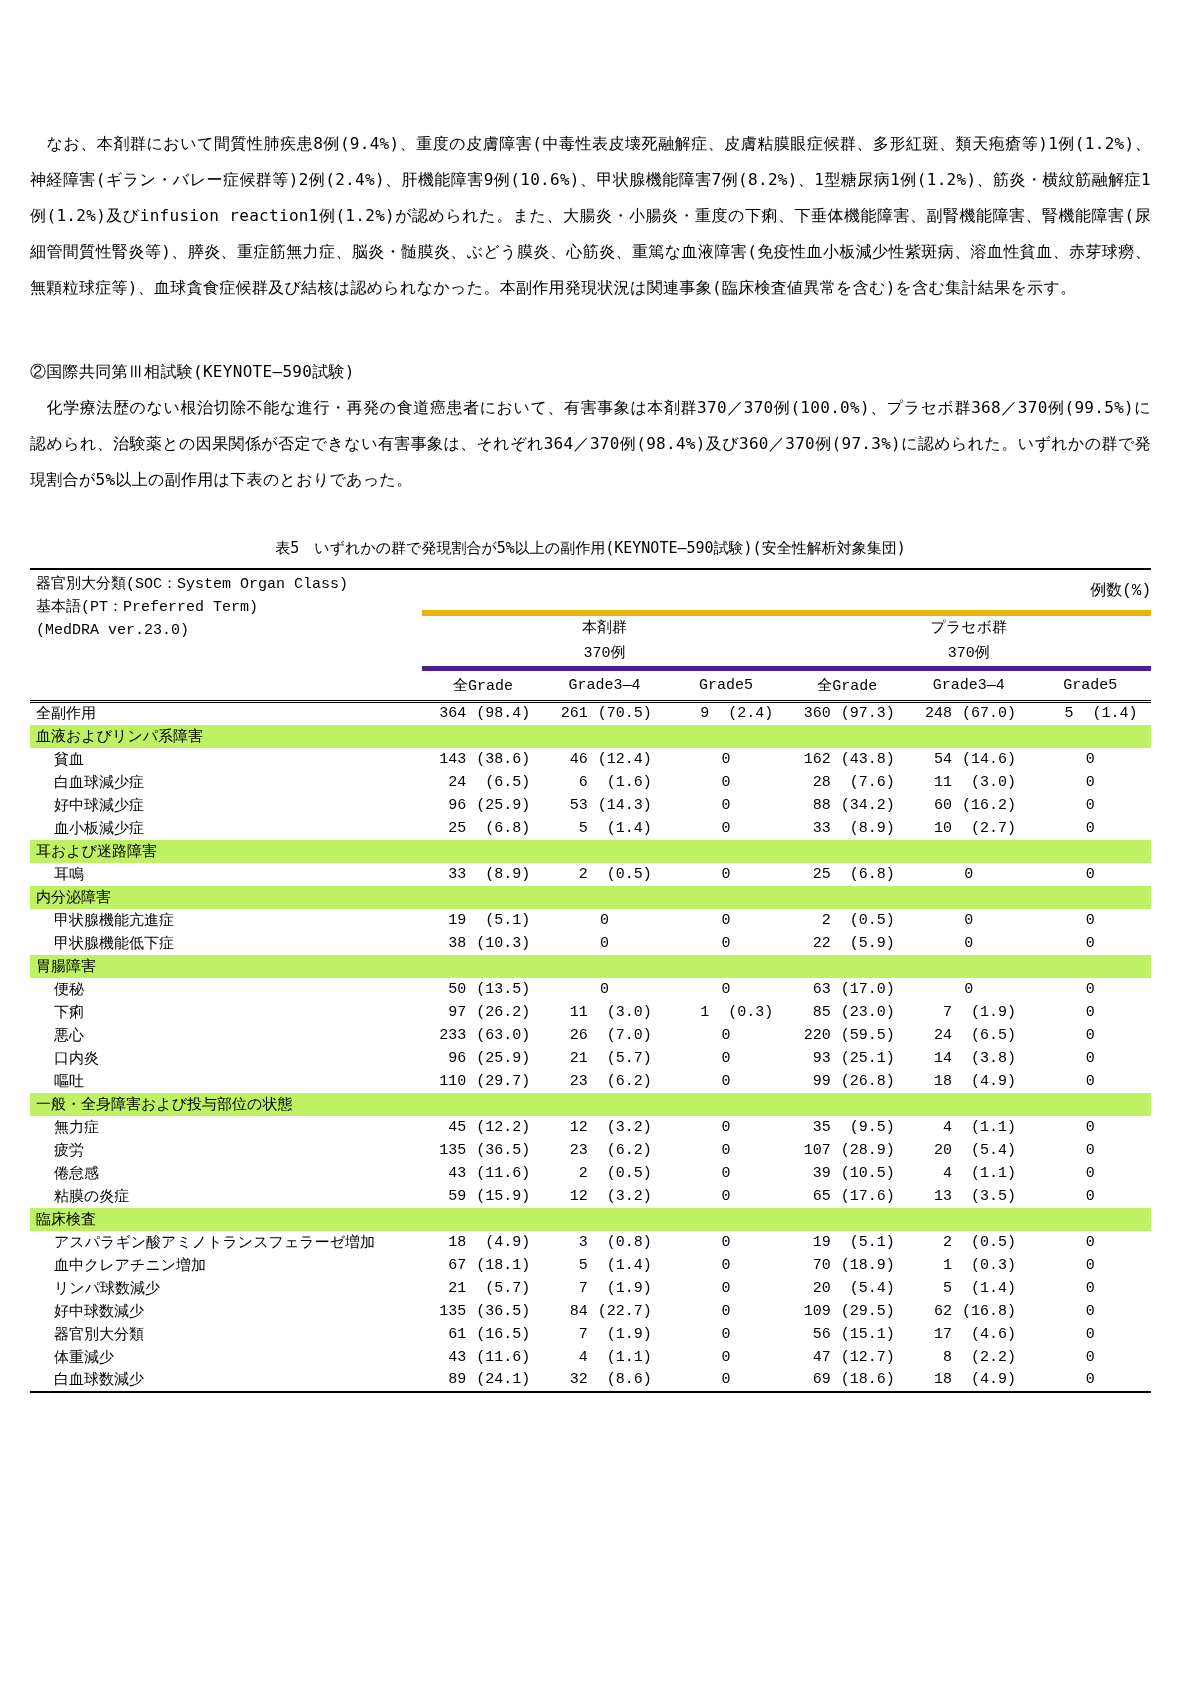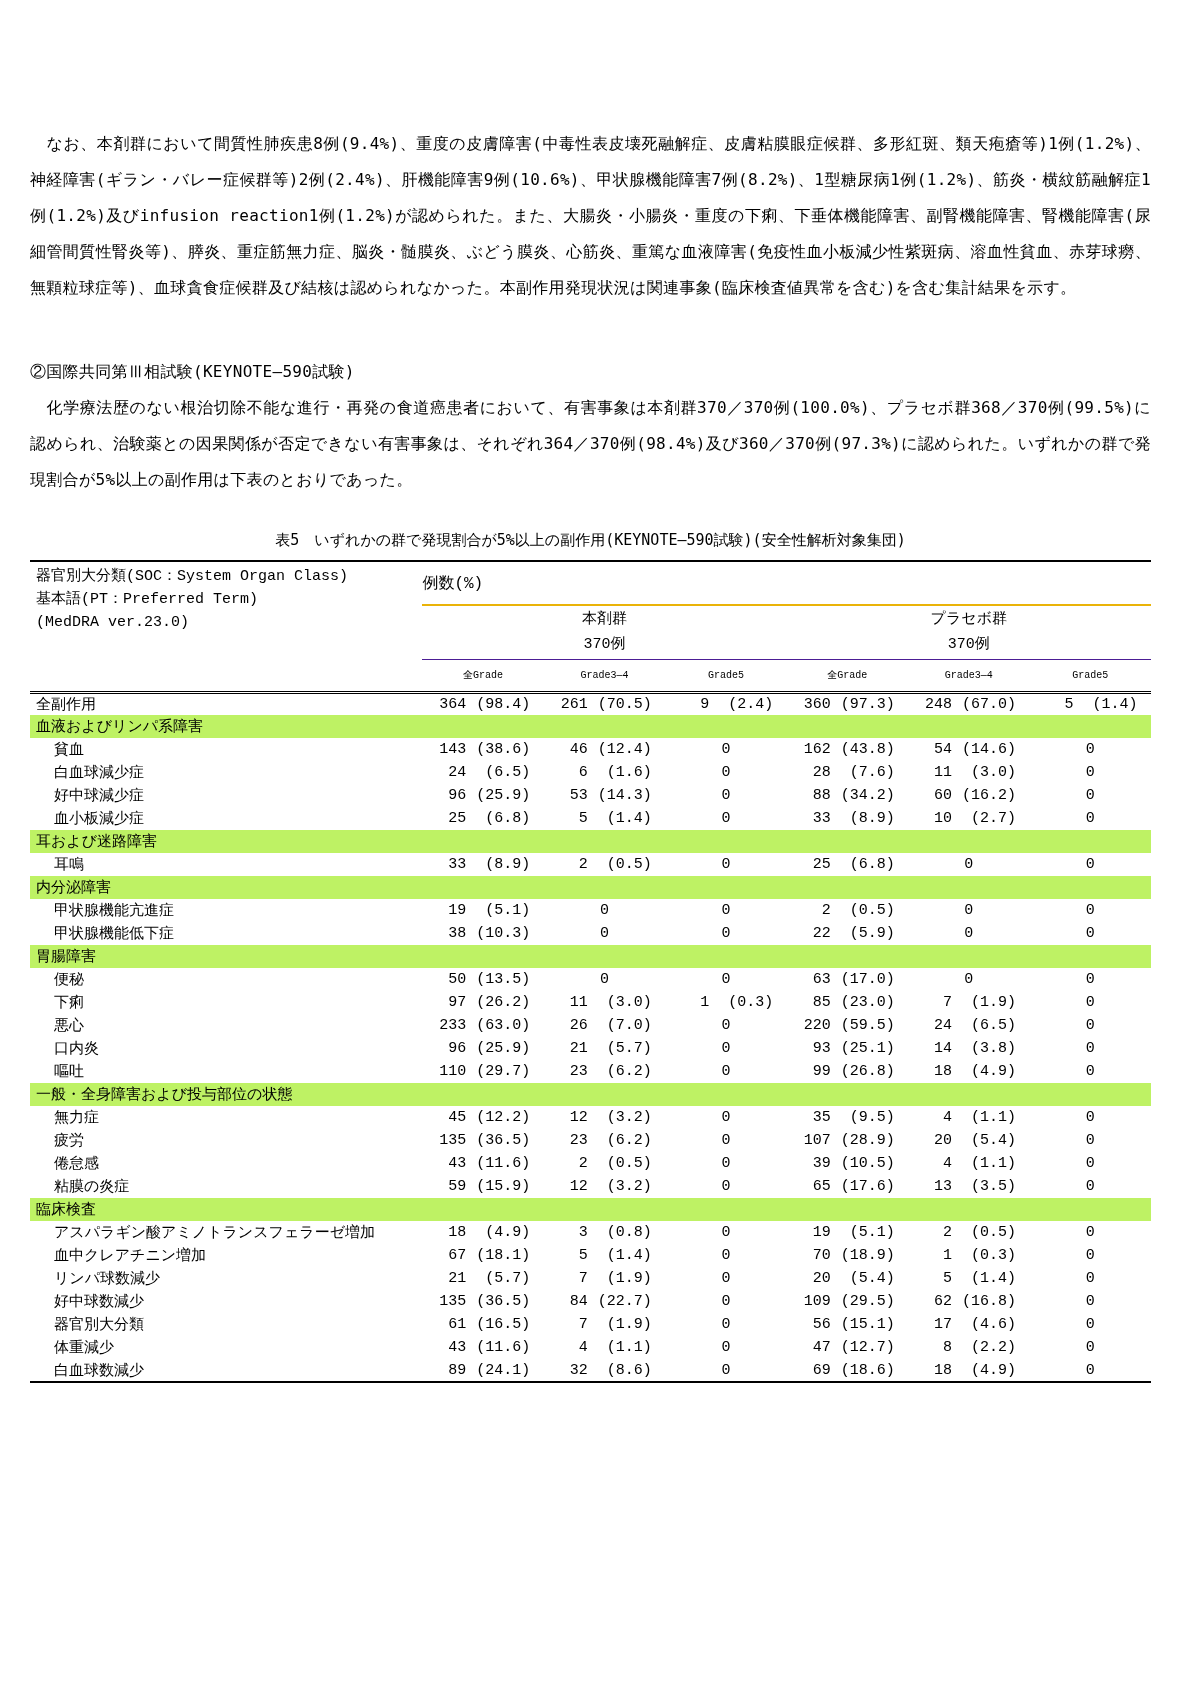--- a/index.html
+++ b/index.html
@@ -9,40 +9,40 @@
     font-family:"DejaVu Sans Mono","Liberation Mono",monospace;
     color:#000; overflow:hidden;
   }
   .page { padding:126px 30px 8px 30px; }
   .para {
     font-size:16px; line-height:36px;
     text-align:justify; letter-spacing:0.3px;
   }
   .heading { font-size:16px; line-height:36px; margin-top:48px; letter-spacing:0.3px; }
   .table-title {
-    margin-top:32px; margin-bottom:10px;
+    margin-top:40px; margin-bottom:10px;
     text-align:center; font-size:15px; line-height:20px;
   }
   table {
     width:100%; border-collapse:collapse; table-layout:fixed;
     border-top:2px solid #000; border-bottom:2px solid #000;
     font-size:15px;
     font-family:Liberation Mono, monospace;
   }
   th, td { font-weight:normal; padding:0; vertical-align:middle; }
   col.c-term { width:391px; }
   col.c-val  { width:121px; }
   th.soc {
     text-align:left; vertical-align:top;
     padding:3px 4px 0 6px; line-height:23px;
     border-bottom:3px double #000; font-size:15px;
   }
-  th.cases  { height:44px; border-bottom:2px solid #eab308; text-align:left; font-size:16px; }
-  th.group  { height:54px; border-bottom:1px solid #4c1d95; text-align:center; line-height:25px; font-size:15px; }
-  tr.grades th { height:33px; border-bottom:3px double #000; text-align:center; font-size:10px; }
+  th.cases  { height:44px; border-bottom:6px solid #eab308; text-align:right; font-size:16px; }
+  th.group  { height:54px; border-bottom:5px solid #4c1d95; text-align:center; line-height:25px; font-size:15px; }
+  tr.grades th { height:33px; border-bottom:3px double #000; text-align:center; font-size:15px; }
   tbody td { height:23px; }
   td.term { text-align:left; padding-left:6px; white-space:nowrap; }
   td.term.indent { padding-left:24px; }
   tr.section-row td {
     background:#bef264; text-align:left; padding-left:6px; white-space:nowrap;
   }
   td.val { text-align:left; padding-left:6px; white-space:nowrap; }
   td.val .n { display:inline-block; width:38px; text-align:right; }
   td.val .p { display:inline-block; width:64px; text-align:right; }
   td.val.zero { text-align:center; padding-left:0; }

